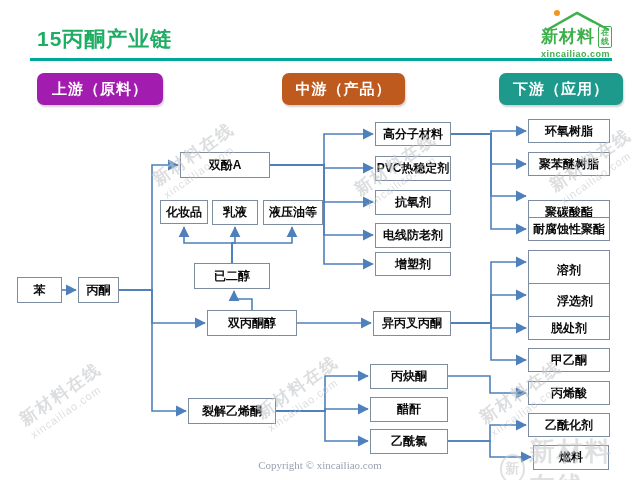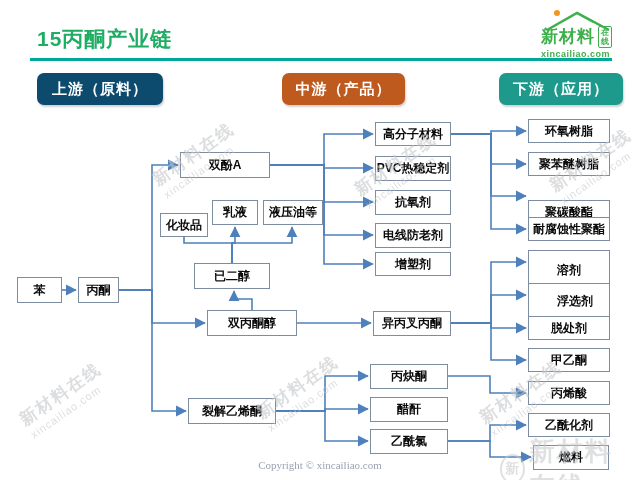--- a/index.html
+++ b/index.html
@@ -65,21 +65,21 @@
     <div class="row">
       <span class="brand">新材料</span>
       <span class="suffix">
         <span>在</span>
         <span>线</span>
       </span>
     </div>
     <div class="domain">xincailiao.com</div>
   </div>
 
-  <div class="col-label" id="col-up" style="background: #0c4a6e;">上游（原料）</div>
+  <div class="col-label" id="col-up" style="background: #a21caf;">上游（原料）</div>
   <div class="col-label" id="col-down" style="background: rgb(29, 154, 139);">下游（应用）</div>
   <div class="col-label" id="col-mid" style="background: rgb(190, 90, 30);">中游（产品）</div>
 
   <svg id="edges" width="640" height="480" viewBox="0 0 640 480">
     <defs>
       <marker id="arr" markerWidth="8" markerHeight="8" refX="6.5" refY="3.5" orient="auto">
         <path d="M0,0 L7,3.5 L0,7 Z" fill="#4E80BC"></path>
       </marker>
     </defs>
   <polyline points="62,290 76,290" fill="none" stroke="#4E80BC" stroke-width="1.6" marker-end="url(#arr)"></polyline>
@@ -109,21 +109,21 @@
       <polyline points="276,411 325,411 325,441 368,441" fill="none" stroke="#4E80BC" stroke-width="1.6" marker-end="url(#arr)"></polyline>
       <polyline points="448,376 490,376 490,393 526,393" fill="none" stroke="#4E80BC" stroke-width="1.6" marker-end="url(#arr)"></polyline>
       <polyline points="448,441 490,441 490,425 526,425" fill="none" stroke="#4E80BC" stroke-width="1.6" marker-end="url(#arr)"></polyline>
       <polyline points="448,441 490,441 490,457 531,457" fill="none" stroke="#4E80BC" stroke-width="1.6" marker-end="url(#arr)"></polyline>
     </svg>
 
   <div id="nodes">
       <div class="node" style="left: 17px; top: 277px; width: 45px; height: 26px; border-color: rgb(126, 140, 160);">苯</div>
       <div class="node" style="left: 78px; top: 277px; width: 41px; height: 26px; border-color: rgb(126, 140, 160);">丙酮</div>
       <div class="node" style="left: 180px; top: 152px; width: 90px; height: 26px; border-color: rgb(126, 140, 160);">双酚A</div>
-      <div class="node" style="left: 160px; top: 213px; width: 48px; height: 24px; border-color: rgb(126, 140, 160);">化妆品</div>
+      <div class="node" style="left: 160px; top: 200px; width: 48px; height: 24px; border-color: rgb(126, 140, 160);">化妆品</div>
       <div class="node" style="left: 212px; top: 200px; width: 46px; height: 25px; border-color: rgb(126, 140, 160);">乳液</div>
       <div class="node" style="left: 263px; top: 200px; width: 60px; height: 25px; border-color: rgb(126, 140, 160);">液压油等</div>
       <div class="node" style="left: 194px; top: 263px; width: 76px; height: 26px; border-color: rgb(126, 140, 160);">已二醇</div>
       <div class="node" style="left: 207px; top: 310px; width: 90px; height: 26px; border-color: rgb(126, 140, 160);">双丙酮醇</div>
       <div class="node" style="left: 188px; top: 398px; width: 88px; height: 26px; border-color: rgb(126, 140, 160);">裂解乙烯酮</div>
       <div class="node" style="left: 375px; top: 122px; width: 76px; height: 24px; border-color: rgb(126, 140, 160);">高分子材料</div>
       <div class="node" style="left: 375px; top: 156px; width: 76px; height: 25px; border-color: rgb(126, 140, 160);">PVC热稳定剂</div>
       <div class="node" style="left: 375px; top: 190px; width: 76px; height: 25px; border-color: rgb(126, 140, 160);">抗氧剂</div>
       <div class="node" style="left: 375px; top: 223px; width: 76px; height: 25px; border-color: rgb(126, 140, 160);">电线防老剂</div>
       <div class="node" style="left: 375px; top: 252px; width: 76px; height: 24px; border-color: rgb(126, 140, 160);">增塑剂</div>

